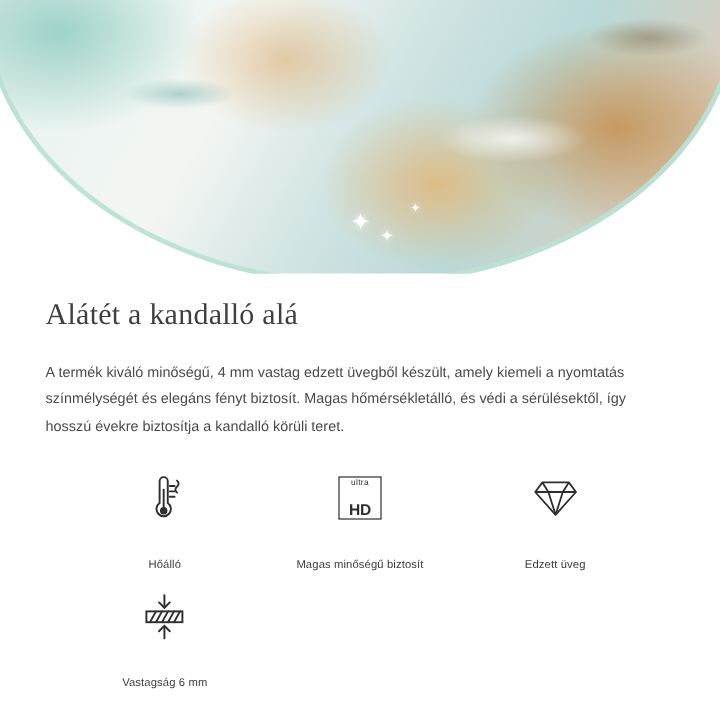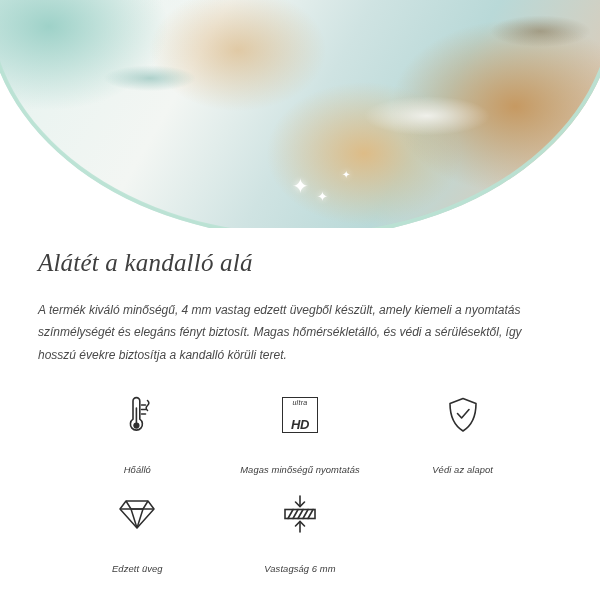--- a/index.html
+++ b/index.html
@@ -75,21 +75,20 @@
     text-shadow: 0 0 6px rgba(255,255,255,0.9);
     pointer-events: none;
   }
   .sparkle-a { left: 292px; top: 176px; font-size: 20px; }
   .sparkle-b { left: 317px; top: 190px; font-size: 13px; }
   .sparkle-c { left: 342px; top: 170px; font-size: 10px; }
 
   
   .content {
     padding: 18px 38px 0 38px;
-    font-style: italic;
   }
   .headline {
     font-family: "Liberation Serif", serif;
     font-size: 25px;
     line-height: 1.33;
     color: #3f3f3f;
     font-weight: 400;
     margin: 0;
     letter-spacing: 0.2px;
   }
@@ -191,32 +190,23 @@
         <div class="feature-label">Hőálló</div>
       </div>
 
       <div class="feature">
         <div class="feature-icon">
           <div class="ultrahd-box">
             <span class="u1">ultra</span>
             <span class="u2">HD</span>
           </div>
         </div>
-        <div class="feature-label">Magas minőségű nyomtatás</div>
-      </div>
-
-      <div class="feature">
-        <div class="feature-icon">
-          <svg width="38" height="42" viewBox="0 0 38 42" fill="none" stroke="#2e2e2e" stroke-width="1.6" stroke-linejoin="round" stroke-linecap="round">
-            <path d="M19 4.5 L32 9.5 C32 23 27 32 19 37 C11 32 6 23 6 9.5 Z"></path>
-            <polyline points="13.5,19.5 17.6,24 25,15.5"></polyline>
-          </svg>
-        </div>
-        <div class="feature-label">Védi az alapot</div>
-      </div>
+        <div class="feature-label">Magas minőségű biztosít</div>
+      </div>
+
 
       <div class="feature">
         <div class="feature-icon">
           <svg width="42" height="38" viewBox="0 0 42 38" fill="none" stroke="#2e2e2e" stroke-width="1.5" stroke-linejoin="round">
             <path d="M10 6 L32 6 L38 14 L21 33 L4 14 Z"></path>
             <path d="M4 14 L38 14"></path>
             <path d="M10 6 L15 14 L21 33"></path>
             <path d="M32 6 L27 14 L21 33"></path>
             <path d="M15 14 L27 14"></path>
           </svg>

